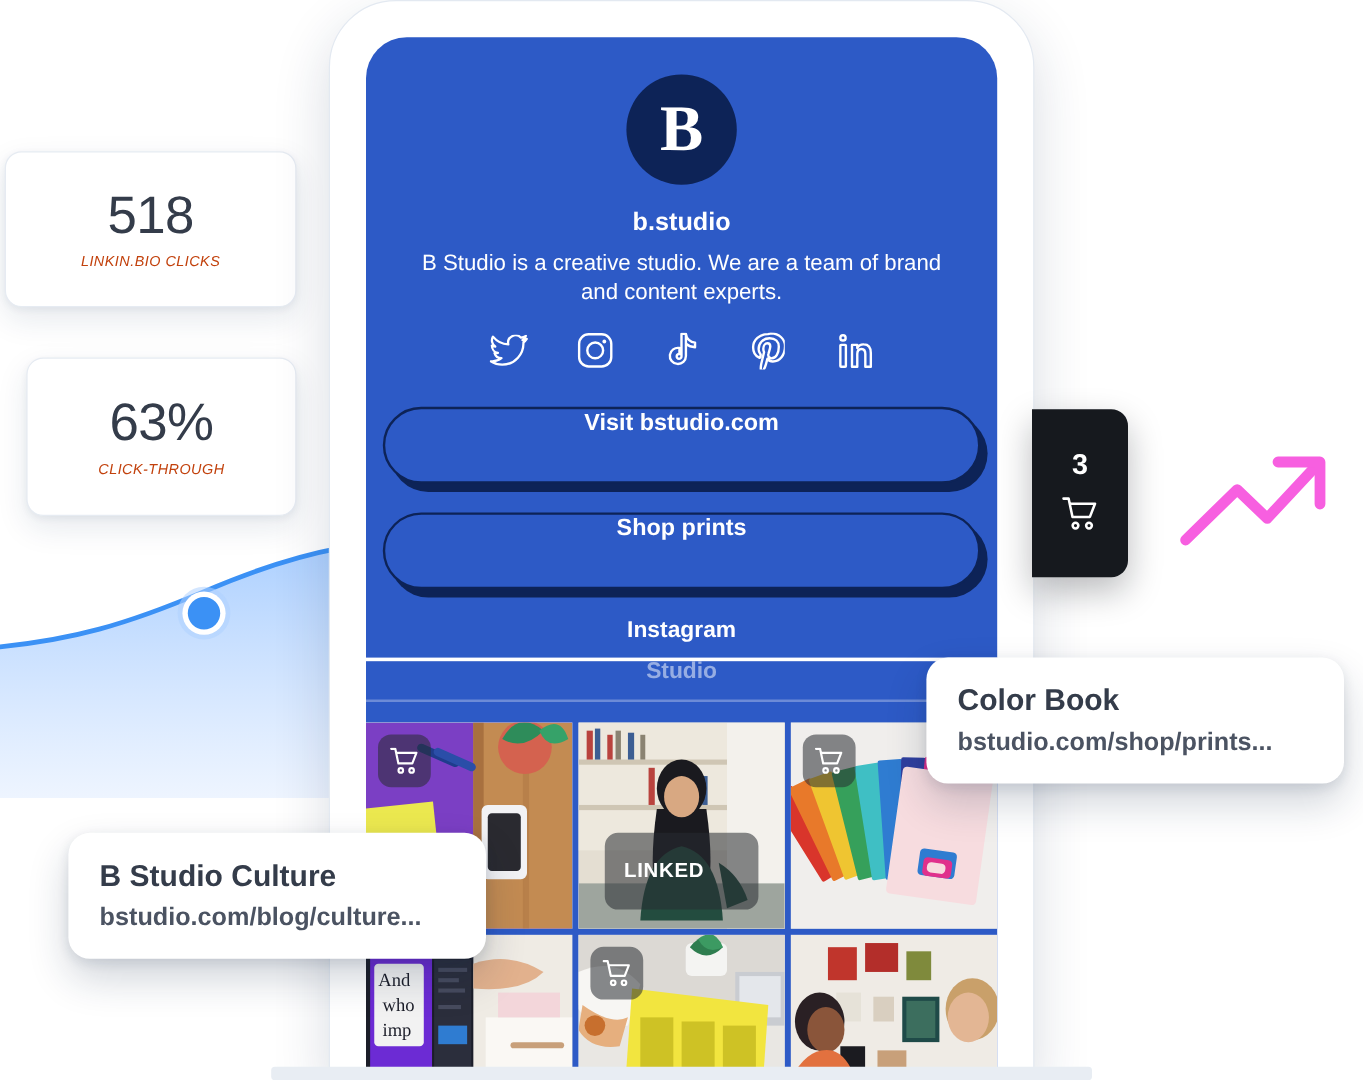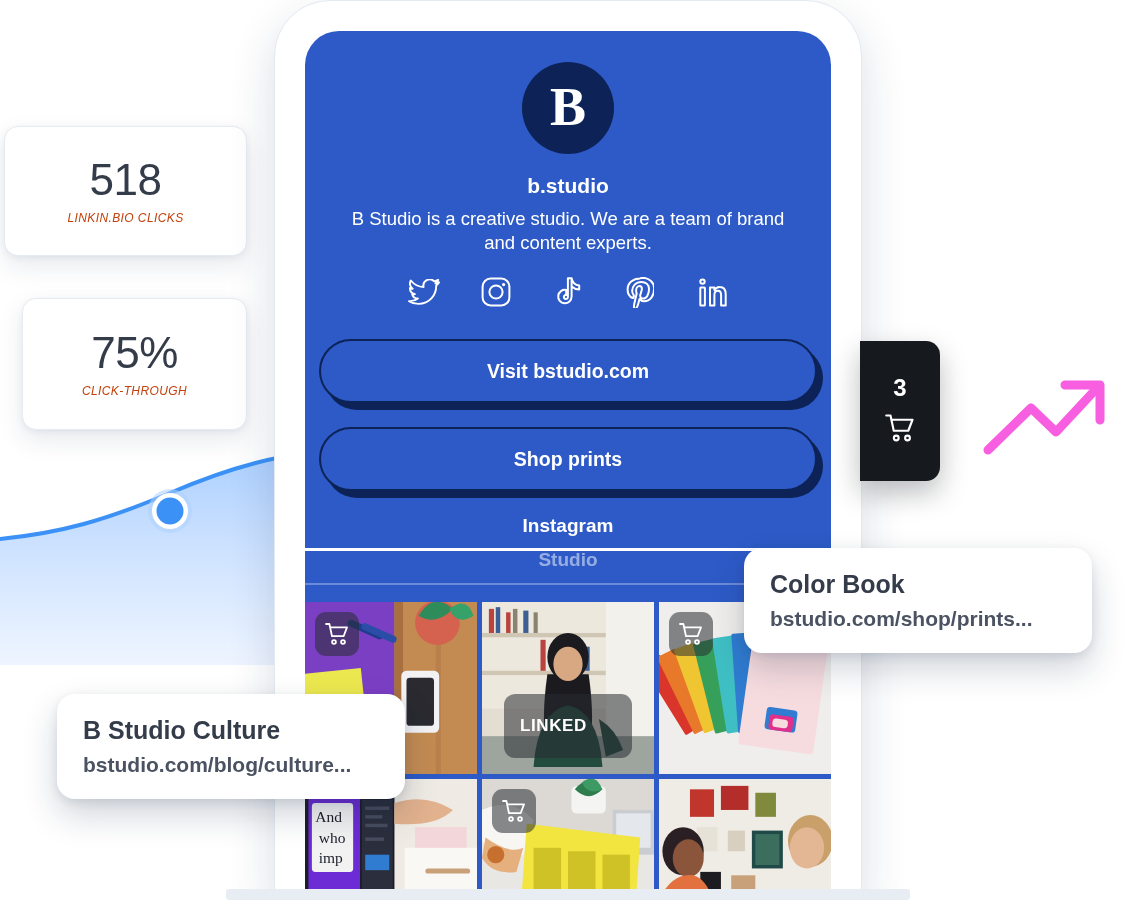--- a/index.html
+++ b/index.html
@@ -143,21 +143,21 @@
   .social-icon svg { display: block; }
 
   
   .cta-list {
     margin-top: 30px;
     padding: 0 14px;
   }
   .cta-btn {
     position: relative;
     display: flex;
-    align-items: center;
+    align-items: flex-start;
     justify-content: center;
     height: 64px;
     margin-bottom: 24px;
     border: 2px solid #0d2357;
     border-radius: 36px;
     background: #2d5ac6;
     box-shadow: 6px 7px 0 0 #0d2357;
     cursor: pointer;
   }
   .cta-btn-label {
@@ -262,21 +262,21 @@
     color: #343c4a;
     white-space: nowrap;
   }
   .float-card-url {
     margin-top: 8px;
     font-size: 21px;
     color: #4b5362;
     white-space: nowrap;
     font-weight: bold;
   }
-  .float-card-color { left: 744px; top: 548px; width: 348px; }
+  .float-card-color { left: 772px; top: 548px; width: 348px; }
   .float-card-culture { left: 57px; top: 694px; width: 348px; }
 
   
   .cart-card {
     position: absolute;
     left: 860px;
     top: 341px;
     width: 80px;
     height: 140px;
     background: #16191e;
@@ -327,21 +327,21 @@
       </g>
     </svg>
   </div>
 
   <div class="stat-card stat-card-1">
     <div class="stat-value">518</div>
     <div class="stat-label">LINKIN.BIO CLICKS</div>
   </div>
 
   <div class="stat-card stat-card-2">
-    <div class="stat-value">75%</div>
+    <div class="stat-value">63%</div>
     <div class="stat-label">CLICK-THROUGH</div>
   </div>
 
   <div class="phone">
     <div class="phone-screen">
 
       <div class="profile">
         <div class="avatar">
           <span class="avatar-letter">B</span>
         </div>

